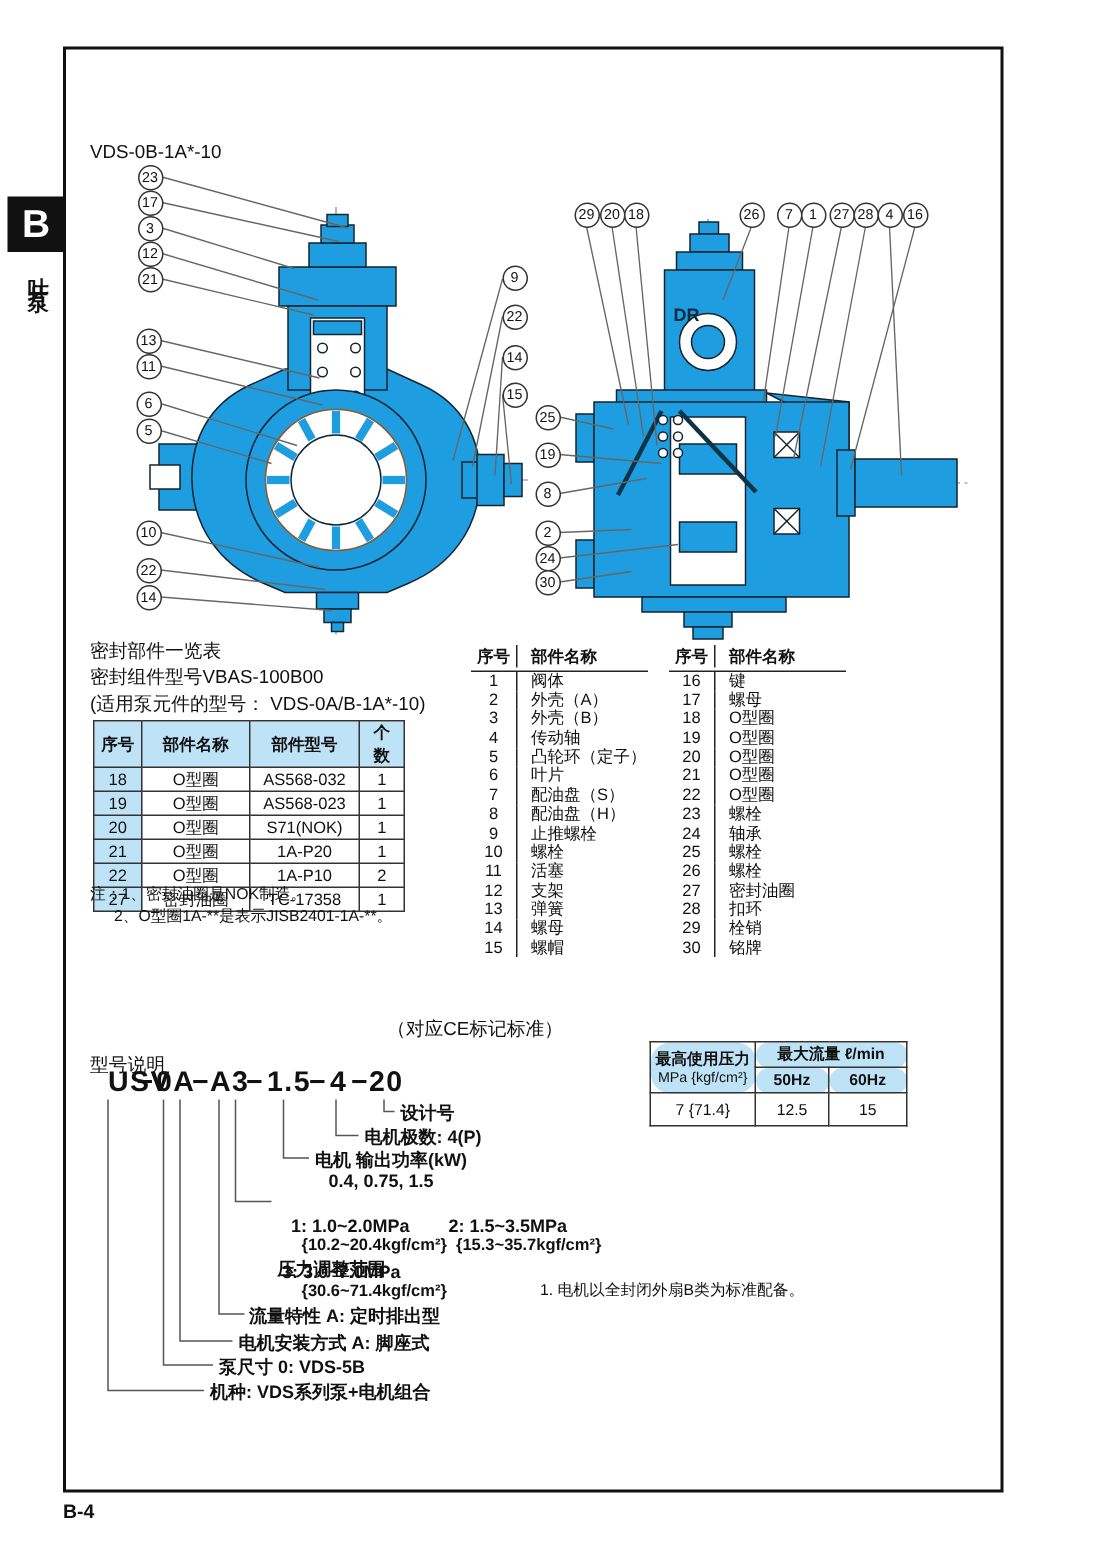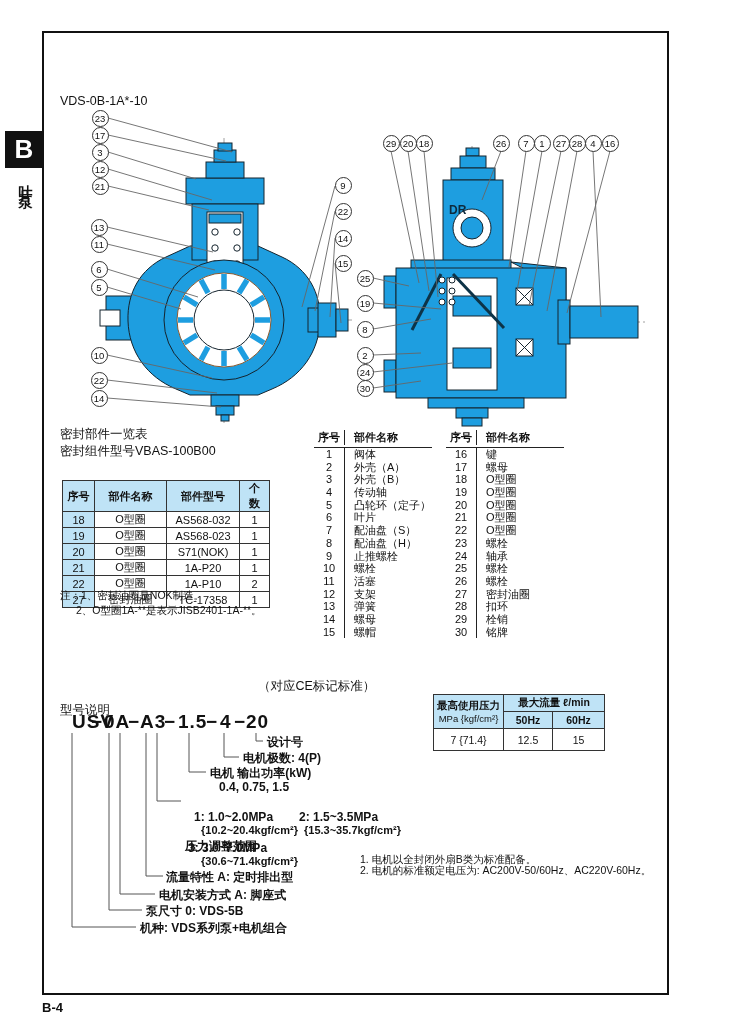--- a/index.html
+++ b/index.html
@@ -26,21 +26,21 @@
   table.seal th { background:#bfe3f6; font-weight:bold; height:15px; }
   table.seal td.num { background:#bfe3f6; }
   .parts { font-size:11px; width:118px; }
   .parts .hdr { display:flex; border-bottom:1px solid #222; padding-bottom:2px; font-weight:bold; }
   .parts .prow { display:flex; height:12.7px; line-height:12.7px; }
   .parts .pnum { width:30px; text-align:center; }
   .parts .pname { border-left:1px solid #222; padding-left:9px; flex:1; white-space:nowrap; }
   .parts .hdr .pname { border-left:1px solid #222; }
   table.spec { border-collapse:collapse; font-size:10.5px; }
   table.spec th, table.spec td { border:1px solid #333; text-align:center; padding:0 3px; }
-  table.spec th { background:#bfe3f6; }
+  table.spec th { background:#bfe3f6;border-radius:13px; }
   .mseg { position:absolute; font-size:19px; font-weight:bold; letter-spacing:1px; }
   .leg { position:absolute; font-size:12px; font-weight:bold; white-space:nowrap; }
   .note-r { position:absolute; font-size:10.5px; white-space:nowrap; }
   svg { pointer-events:none; }
   .dr { font-size:12px; font-weight:bold; color:#0d2b3e; z-index:4; }
 </style>
 </head>
 <body>
 
 <div id="page">
@@ -224,20 +224,21 @@
 
   <div class="abs callout" style="left:356.5px;top:269.5px">25</div>
   <div class="abs callout" style="left:356.5px;top:294.5px">19</div>
   <div class="abs callout" style="left:356.5px;top:320.5px">8</div>
   <div class="abs callout" style="left:356.5px;top:346.5px">2</div>
   <div class="abs callout" style="left:356.5px;top:363.5px">24</div>
   <div class="abs callout" style="left:356.5px;top:379.5px">30</div>
 
   <div class="abs t12" style="left:60px;top:426px;z-index:3">密封部件一览表</div>
   <div class="abs t12" style="left:60px;top:443px;z-index:3">密封组件型号VBAS-100B00</div>
+  <div class="abs t12" style="left:60px;top:461px;z-index:3">(适用泵元件的型号： VDS-0A/B-1A*-10)</div>
 
   <table class="abs seal" style="left:62px;top:480px;z-index:3">
     <tbody>
         <tr>
       <th style="width:32px">序号</th>
       <th style="width:72px">部件名称</th>
       <th style="width:73px">部件型号</th>
       <th style="width:30px">个数</th>
     </tr>
     <tr>
@@ -461,17 +462,16 @@
     </tr>
     <tr style="height:22px">
       <td>7 {71.4}</td>
       <td>12.5</td>
       <td>15</td>
     </tr>
   </tbody>
     </table>
 
   <div class="note-r" style="left:360px;top:853px">1. 电机以全封闭外扇B类为标准配备。</div>
-  <div class="note-r" style="left:360px;top:864px">2. 电机的标准额定电压为: AC200V-50/60Hz、AC220V-60Hz。</div>
 
   <div class="abs" style="left:42px;top:1000px;font-size:13px;font-weight:bold">B-4</div>
 
 </div>
 
 </body></html>

